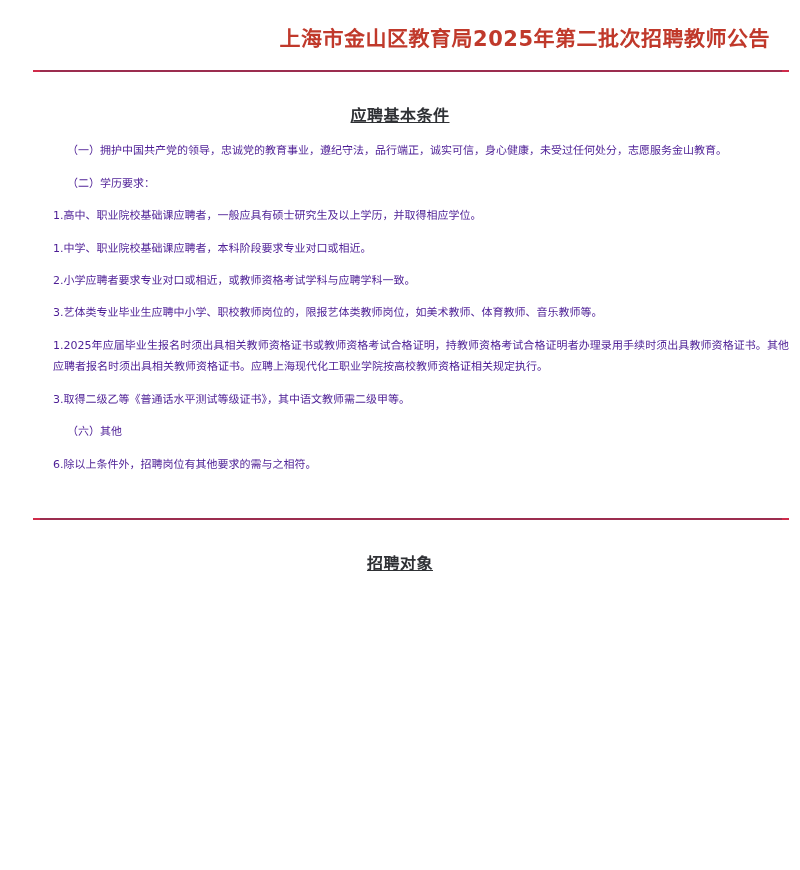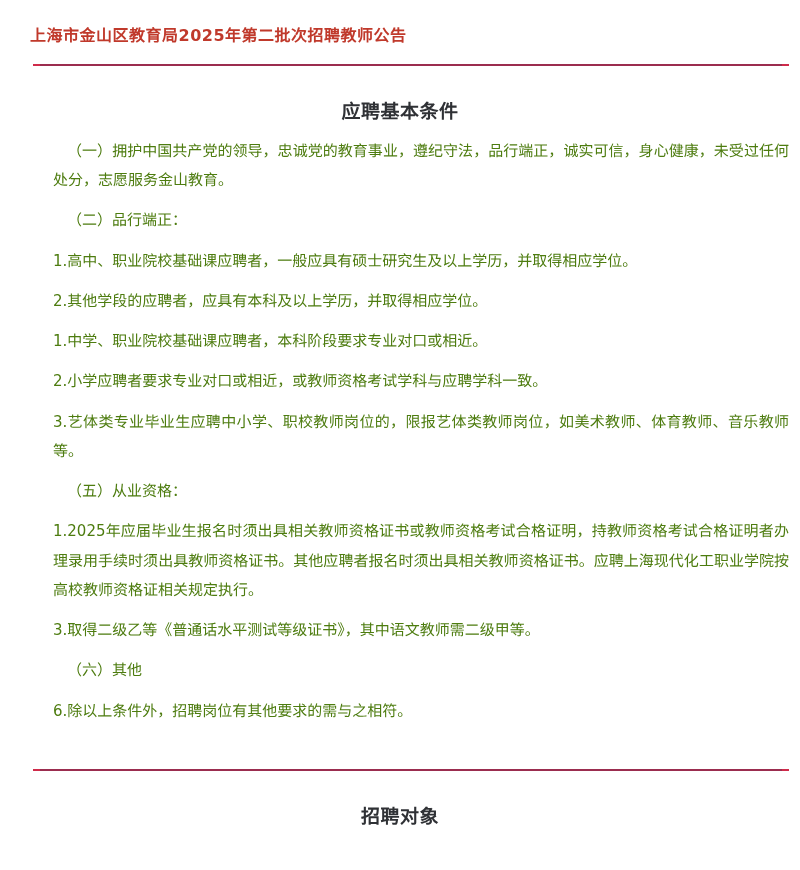--- a/index.html
+++ b/index.html
@@ -18,23 +18,23 @@
 
   .page {
     width: 800px;
     box-sizing: border-box;
     position: relative;
     background: #fff;
   }
 
   
   .doc-title {
-    text-align: left;
+    text-align: right;
     color: #c0392b;
-    font-size: 16px;
+    font-size: 21px;
     font-weight: bold;
     letter-spacing: 0.5px;
     line-height: 1.3;
     padding: 26px 30px 0 30px;
     margin: 0;
   }
 
   
   .rule {
     height: 2px;
@@ -54,37 +54,38 @@
   .rule::before { left: 0; }
   .rule::after  { right: 0; }
 
   .rule-title  { margin-top: 17px; }
   .rule-mid    { margin-top: 16px; }
 
   
   .section-head {
     text-align: center;
     color: #2f3135;
-    font-size: 19px;
+    font-size: 16px;
     font-weight: bold;
     margin: 0;
     padding: 30px 0 8px 0;
     letter-spacing: 0.5px;
+    text-decoration: underline;
   }
 
   
   .body-block {
     padding: 0 11px 0 53px;
   }
   p.para {
     margin: 0;
     padding: 6px 0 5px 0;
-    font-size: 15px;
+    font-size: 11px;
     line-height: 1.95;
-    color: #4d7c0f;
+    color: #4c1d95;
     text-align: justify;
     text-justify: inter-ideograph;
     
     margin-left: -41px;
     padding-left: 41px;
     text-indent: 0;
   }
 
   
   p.para.lvl1 {
@@ -102,27 +103,25 @@
 <div class="page">
 
   <h1 class="doc-title">上海市金山区教育局2025年第二批次招聘教师公告</h1>
 
   <div class="rule rule-title"></div>
 
   <h2 class="section-head">应聘基本条件</h2>
 
   <div class="body-block">
     <p class="para lvl1"><span class="first-ind"></span><span>（一）拥护中国共产党的领导，忠诚党的教育事业，遵纪守法，品行端正，诚实可信，身心健康，未受过任何处分，志愿服务金山教育。</span></p>
-    <p class="para lvl1"><span class="first-ind"></span><span>（二）品行端正：</span></p>
+    <p class="para lvl1"><span class="first-ind"></span><span>（二）学历要求：</span></p>
     <p class="para">1.高中、职业院校基础课应聘者，一般应具有硕士研究生及以上学历，并取得相应学位。</p>
-    <p class="para">2.其他学段的应聘者，应具有本科及以上学历，并取得相应学位。</p>
     <p class="para">1.中学、职业院校基础课应聘者，本科阶段要求专业对口或相近。</p>
     <p class="para">2.小学应聘者要求专业对口或相近，或教师资格考试学科与应聘学科一致。</p>
     <p class="para">3.艺体类专业毕业生应聘中小学、职校教师岗位的，限报艺体类教师岗位，如美术教师、体育教师、音乐教师等。</p>
-    <p class="para lvl1"><span class="first-ind"></span><span>（五）从业资格：</span></p>
     <p class="para">1.2025年应届毕业生报名时须出具相关教师资格证书或教师资格考试合格证明，持教师资格考试合格证明者办理录用手续时须出具教师资格证书。其他应聘者报名时须出具相关教师资格证书。应聘上海现代化工职业学院按高校教师资格证相关规定执行。</p>
     <p class="para">3.取得二级乙等《普通话水平测试等级证书》，其中语文教师需二级甲等。</p>
     <p class="para lvl1"><span class="first-ind"></span><span>（六）其他</span></p>
     <p class="para">6.除以上条件外，招聘岗位有其他要求的需与之相符。</p>
   </div>
 
   <div class="spacer-lg"></div>
   <div class="rule rule-mid"></div>
 
   <h2 class="section-head">招聘对象</h2>

